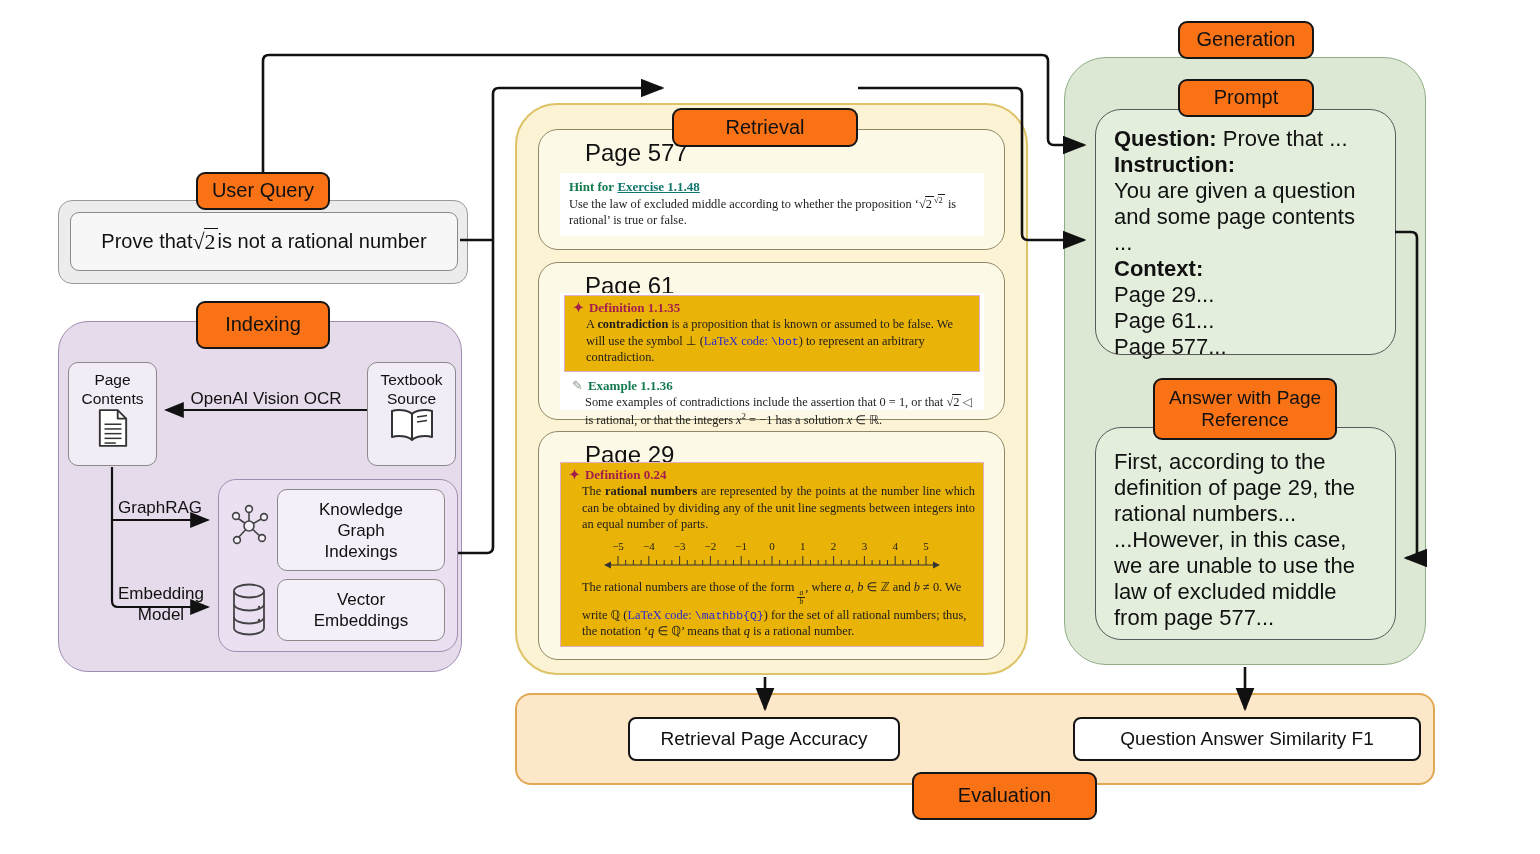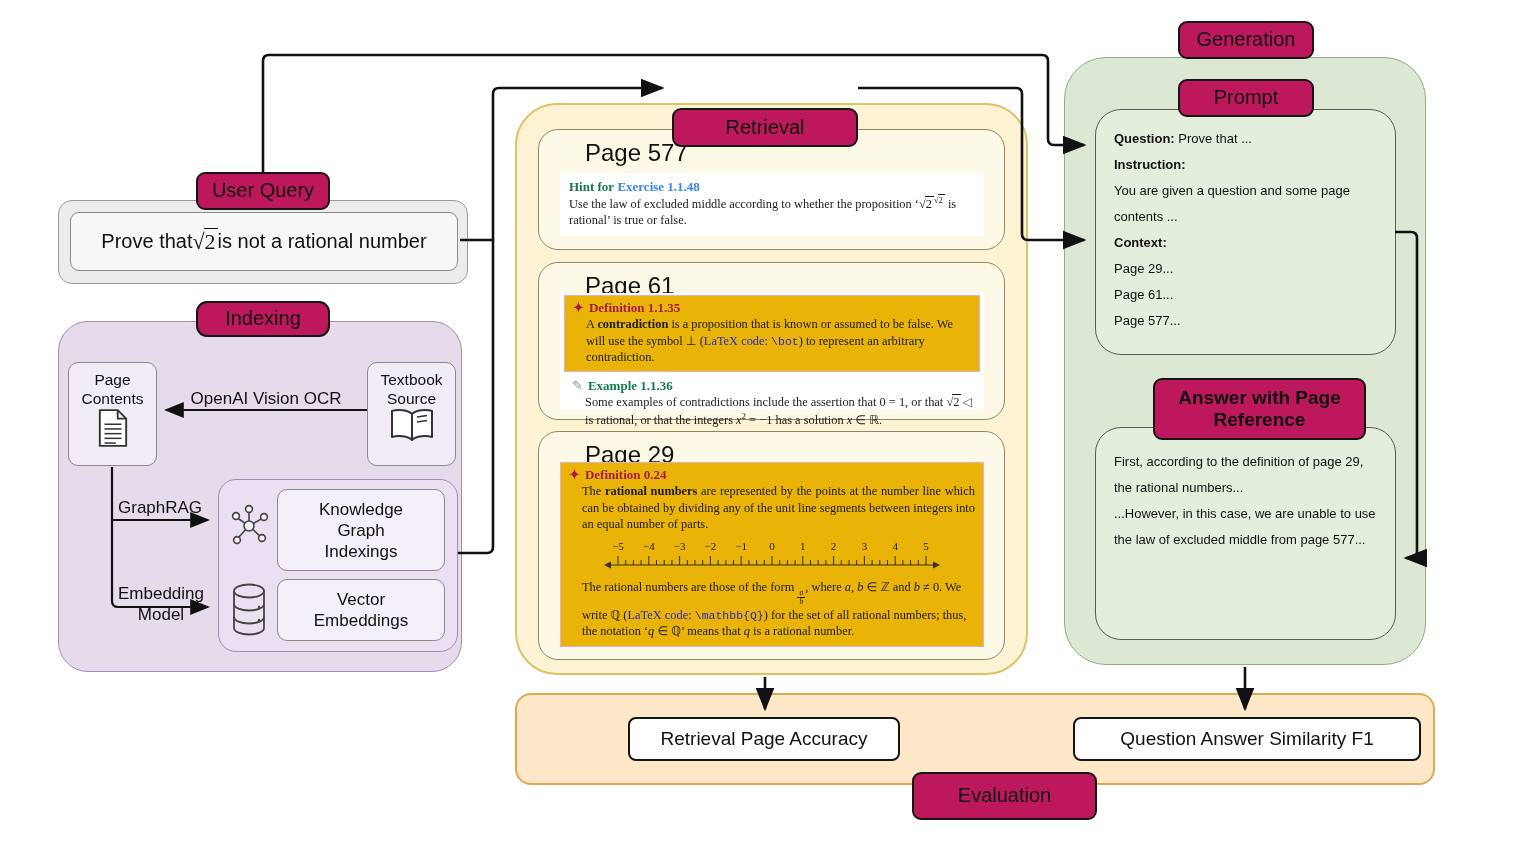--- a/index.html
+++ b/index.html
@@ -1,21 +1,21 @@
 <!DOCTYPE html>
 <html><head>
 <meta charset="utf-8">
 <style>
   html,body{margin:0;padding:0;background:#fff;}
   #canvas{position:relative;width:1540px;height:854px;background:#fff;overflow:hidden;
           font-family:"Liberation Sans",sans-serif;color:#111;}
   .abs{position:absolute;box-sizing:border-box;}
 
   
-  .titlebox{background:#be185d;border:2.6px solid #151515;border-radius:9px;
+  .titlebox{background:#f97316;border:2.6px solid #151515;border-radius:9px;
             display:flex;align-items:center;justify-content:center;text-align:center;
             font-size:20px;color:#111;z-index:60;line-height:1.18;}
   .metricbox{background:#fff;border:2px solid #151515;border-radius:8px;
              display:flex;align-items:center;justify-content:center;
              font-size:19px;z-index:20;}
 
   
   .container{border-radius:42px;z-index:5;}
   #query-container{background:#ececec;border:1.6px solid #9a9a9a;border-radius:14px;}
   #query-inner{background:#f7f7f7;border:1.6px solid #8a8a8a;border-radius:9px;z-index:11;
@@ -35,40 +35,40 @@
   .arrow-label{z-index:30;font-size:17px;color:#111;text-align:center;}
 
   
   .card{background:#fdf9e7;border:1.6px solid #8f8868;border-radius:20px;z-index:8;}
   .card-title{position:absolute;left:46px;top:9px;font-size:24px;color:#111;}
   .pagecontent{background:#ffffff;z-index:9;font-family:"Liberation Serif",serif;
                font-size:12.4px;line-height:1.33;color:#1c1c1c;padding:5px 9px;}
   .pinkbox{background:#eab308;border:1px solid #e3afc6;padding:3px 8px 5px 8px;}
   .defhead{font-weight:bold;color:#a41e4d;}
   .exhead{font-weight:bold;color:#137a4e;}
-  .exercise{font-weight:bold;color:#3b82f6;}
+  .exercise{font-weight:bold;color:#0f766e;text-decoration:underline;}
   .latex{color:#2929cf;}
   .code{color:#2929cf;font-family:"Liberation Mono",monospace;font-size:11.5px;}
   .body-indent{margin-left:13px;}
   .justify{text-align:justify;}
   .varit{font-style:italic;}
   .endmark{float:right;color:#555;}
   .ex-icon{color:#8a9a8a;font-style:normal;margin-right:5px;}
   .diamond{margin-right:5px;}
 
   .sqrt{font-family:"Liberation Serif",serif;white-space:nowrap;}
   .radicand{border-top:1.3px solid currentColor;padding:0 2px 0 1px;margin-left:-1px;}
   .supsqrt{font-size:0.68em;vertical-align:0.55em;}
   .frac{display:inline-flex;flex-direction:column;align-items:center;font-size:0.62em;
         line-height:1.12;vertical-align:-0.5em;font-style:italic;}
   .frac .den{border-top:1px solid #222;padding:0 2px;}
 
   
   .genbox{background:#e4eedd;border:1.6px solid #5a5a5a;border-radius:26px;z-index:12;
-          font-size:13px;line-height:26px;color:#111;}
+          font-size:22px;line-height:26px;color:#111;}
   #prompt-box{padding:16px 18px;}
   #answer-box{padding:21px 18px 8px 18px;}
   .b{font-weight:bold;}
 
   svg.overlay{position:absolute;left:0;top:0;z-index:50;pointer-events:none;}
   .icon-svg{z-index:13;}
 </style>
 </head>
 <body>
 
@@ -78,21 +78,21 @@
   <div class="abs" id="query-inner" style="left:70px;top:212px;width:388px;height:59px;">
     <span>Prove that </span>
     <span class="sqrt" style="font-size:22px;"><span>√</span><span class="radicand">2</span></span>
     <span> is not a rational number</span>
   </div>
   <div class="abs titlebox" style="left:196px;top:172px;width:134px;height:38px;">
     <span>User Query</span>
   </div>
 
   <div class="abs" id="indexing-container" style="left:58px;top:321px;width:404px;height:351px;"></div>
-  <div class="abs titlebox" style="left:196px;top:301px;width:134px;height:36px;border-radius:11px;">
+  <div class="abs titlebox" style="left:196px;top:301px;width:134px;height:48px;">
     <span>Indexing</span>
   </div>
 
   <div class="abs idx-node" style="left:367px;top:362px;width:89px;height:104px;">
     <div style="width:80px;">Textbook Source</div>
     <svg class="icon-svg" width="46" height="36" viewBox="0 0 46 36">
       <path d="M23 6 C19 2 9 1 3 3 L3 29 C9 27 19 28 23 32 C27 28 37 27 43 29 L43 3 C37 1 27 2 23 6 Z" fill="#fff" stroke="#333" stroke-width="2" stroke-linejoin="round"></path>
       <line x1="23" y1="6" x2="23" y2="32" stroke="#333" stroke-width="2"></line>
       <g stroke="#333" stroke-width="1.4">
           <line x1="28" y1="9" x2="38" y2="7.5"></line>
@@ -288,21 +288,21 @@
   <div class="abs genbox" id="prompt-box" style="left:1095px;top:109px;width:301px;height:246px;">
     <div><span class="b">Question:</span><span> Prove that ...</span></div>
     <div class="b">Instruction:</div>
     <div>You are given a question and some page contents ...</div>
     <div class="b">Context:</div>
     <div>Page 29...</div>
     <div>Page 61...</div>
     <div>Page 577...</div>
   </div>
 
-  <div class="abs titlebox" style="left:1153px;top:378px;width:213px;height:62px;font-size:19px;padding:0 8px;font-weight:bold;">
+  <div class="abs titlebox" style="left:1153px;top:378px;width:184px;height:62px;font-size:19px;padding:0 8px;">
     <span>Answer with Page Reference</span>
   </div>
 
   <div class="abs genbox" id="answer-box" style="left:1095px;top:427px;width:301px;height:213px;">
     <div>First, according to the definition of page 29, the rational numbers...</div>
     <div>...However, in this case, we are unable to use the law of excluded middle from page 577...</div>
   </div>
 
   <div class="abs" id="evaluation-container" style="left:515px;top:693px;width:920px;height:92px;z-index:5;"></div>
   <div class="abs metricbox" style="left:628px;top:717px;width:272px;height:44px;">

